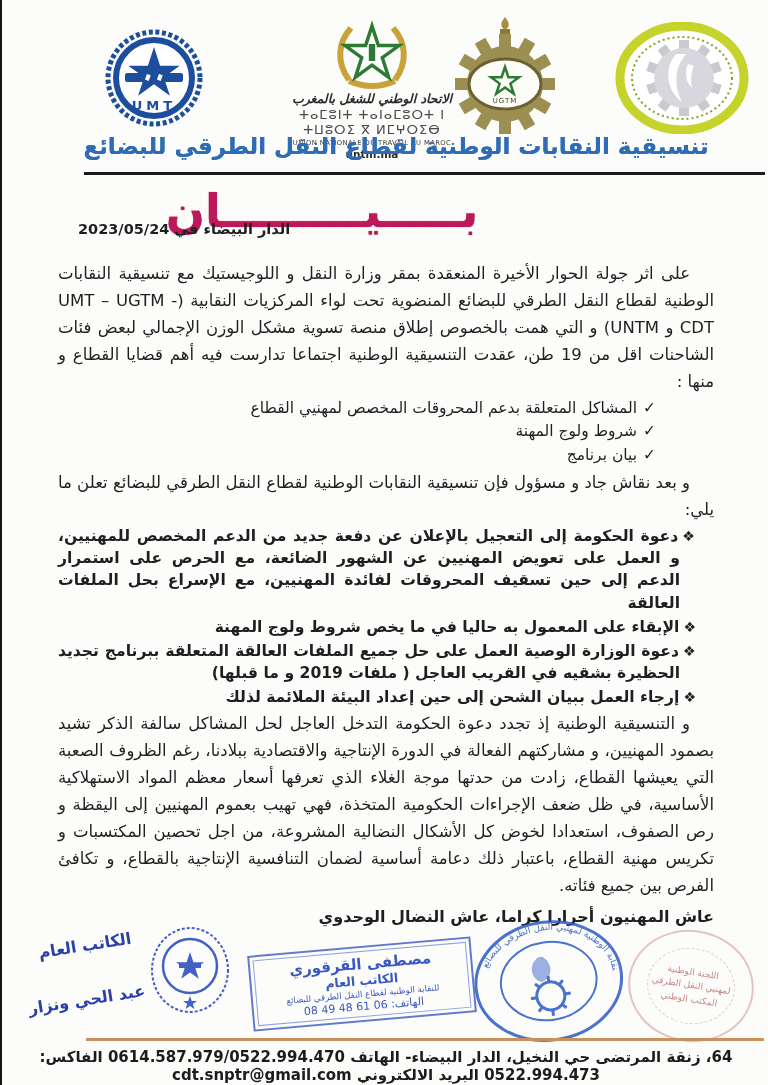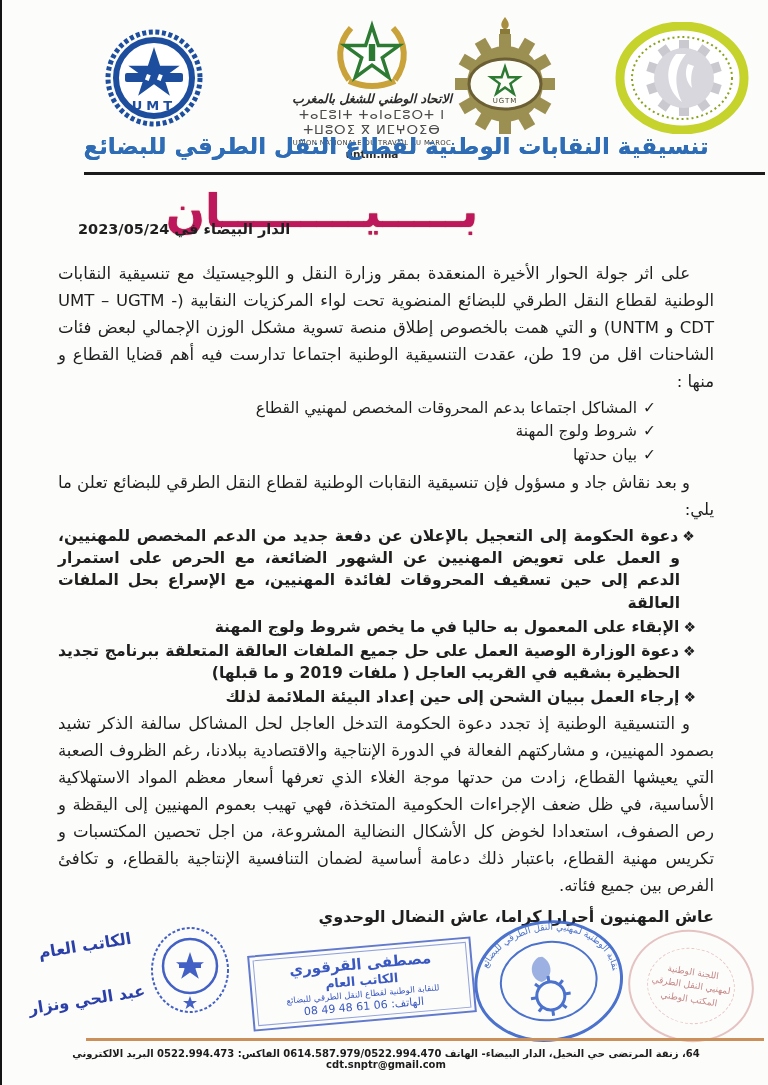--- a/index.html
+++ b/index.html
@@ -70,21 +70,21 @@
   }
   #cdt-pink-stamp .inner{
     width:86px;height:74px;border-radius:50%;border:1px dashed rgba(201,125,125,.45);
     display:flex;flex-direction:column;align-items:center;justify-content:center;
     color:rgba(180,100,100,.85);font-size:9px;line-height:1.5;direction:rtl;text-align:center;
   }
   
   #footer-rule{position:absolute;top:1038px;left:84px;right:6px;height:3px;background:#cb9059;}
   #footer-address{
     position:absolute;top:1048px;left:10px;right:10px;text-align:center;
-    font-size:10px;font-weight:bold;direction:rtl;color:#1c1c1c;
+    font-size:15px;font-weight:bold;direction:rtl;color:#1c1c1c;
   }
 </style>
 </head>
 <body>
 
 <div class="page">
 
   <div class="logo" id="logo-umt">
     <svg width="120" height="112" viewBox="0 0 120 112">
       <circle cx="60" cy="52" r="46" fill="none" stroke="#1d4e9e" stroke-width="5" stroke-dasharray="4 2.6"></circle>
@@ -166,27 +166,27 @@
   <div id="title-rule"></div>
 
   <div id="statement-title">بـــــيـــــــــان</div>
   <div id="date-place">الدار البيضاء في 2023/05/24</div>
 
   <div id="content">
     <p class="para">على اثر جولة الحوار الأخيرة المنعقدة بمقر وزارة النقل و اللوجيستيك مع تنسيقية النقابات الوطنية لقطاع النقل الطرقي للبضائع المنضوية تحت لواء المركزيات النقابية (UMT – UGTM - CDT و UNTM) و التي همت بالخصوص إطلاق منصة تسوية مشكل الوزن الإجمالي لبعض فئات الشاحنات اقل من 19 طن، عقدت التنسيقية الوطنية اجتماعا تدارست فيه أهم قضايا القطاع و منها :</p>
 
     <div class="topics">
       <div class="topic">
-        <span class="mark">✓</span><span>المشاكل اجتماعا بدعم المحروقات المخصص لمهنيي القطاع</span>
+        <span class="mark">✓</span><span>المشاكل المتعلقة بدعم المحروقات المخصص لمهنيي القطاع</span>
       </div>
       <div class="topic">
         <span class="mark">✓</span><span>شروط ولوج المهنة</span>
       </div>
       <div class="topic">
-        <span class="mark">✓</span><span>بيان حدتها</span>
+        <span class="mark">✓</span><span>بيان برنامج</span>
       </div>
     </div>
 
     <p class="para">و بعد نقاش جاد و مسؤول فإن تنسيقية النقابات الوطنية لقطاع النقل الطرقي للبضائع تعلن ما يلي:</p>
 
     <div class="demands">
       <div class="demand">
         <span class="mark">❖</span><span>دعوة الحكومة إلى التعجيل بالإعلان عن دفعة جديد من الدعم المخصص للمهنيين، و العمل على تعويض المهنيين عن الشهور الضائعة، مع الحرص على استمرار الدعم إلى حين تسقيف المحروقات لفائدة المهنيين، مع الإسراع بحل الملفات العالقة</span>
       </div>
       <div class="demand">

